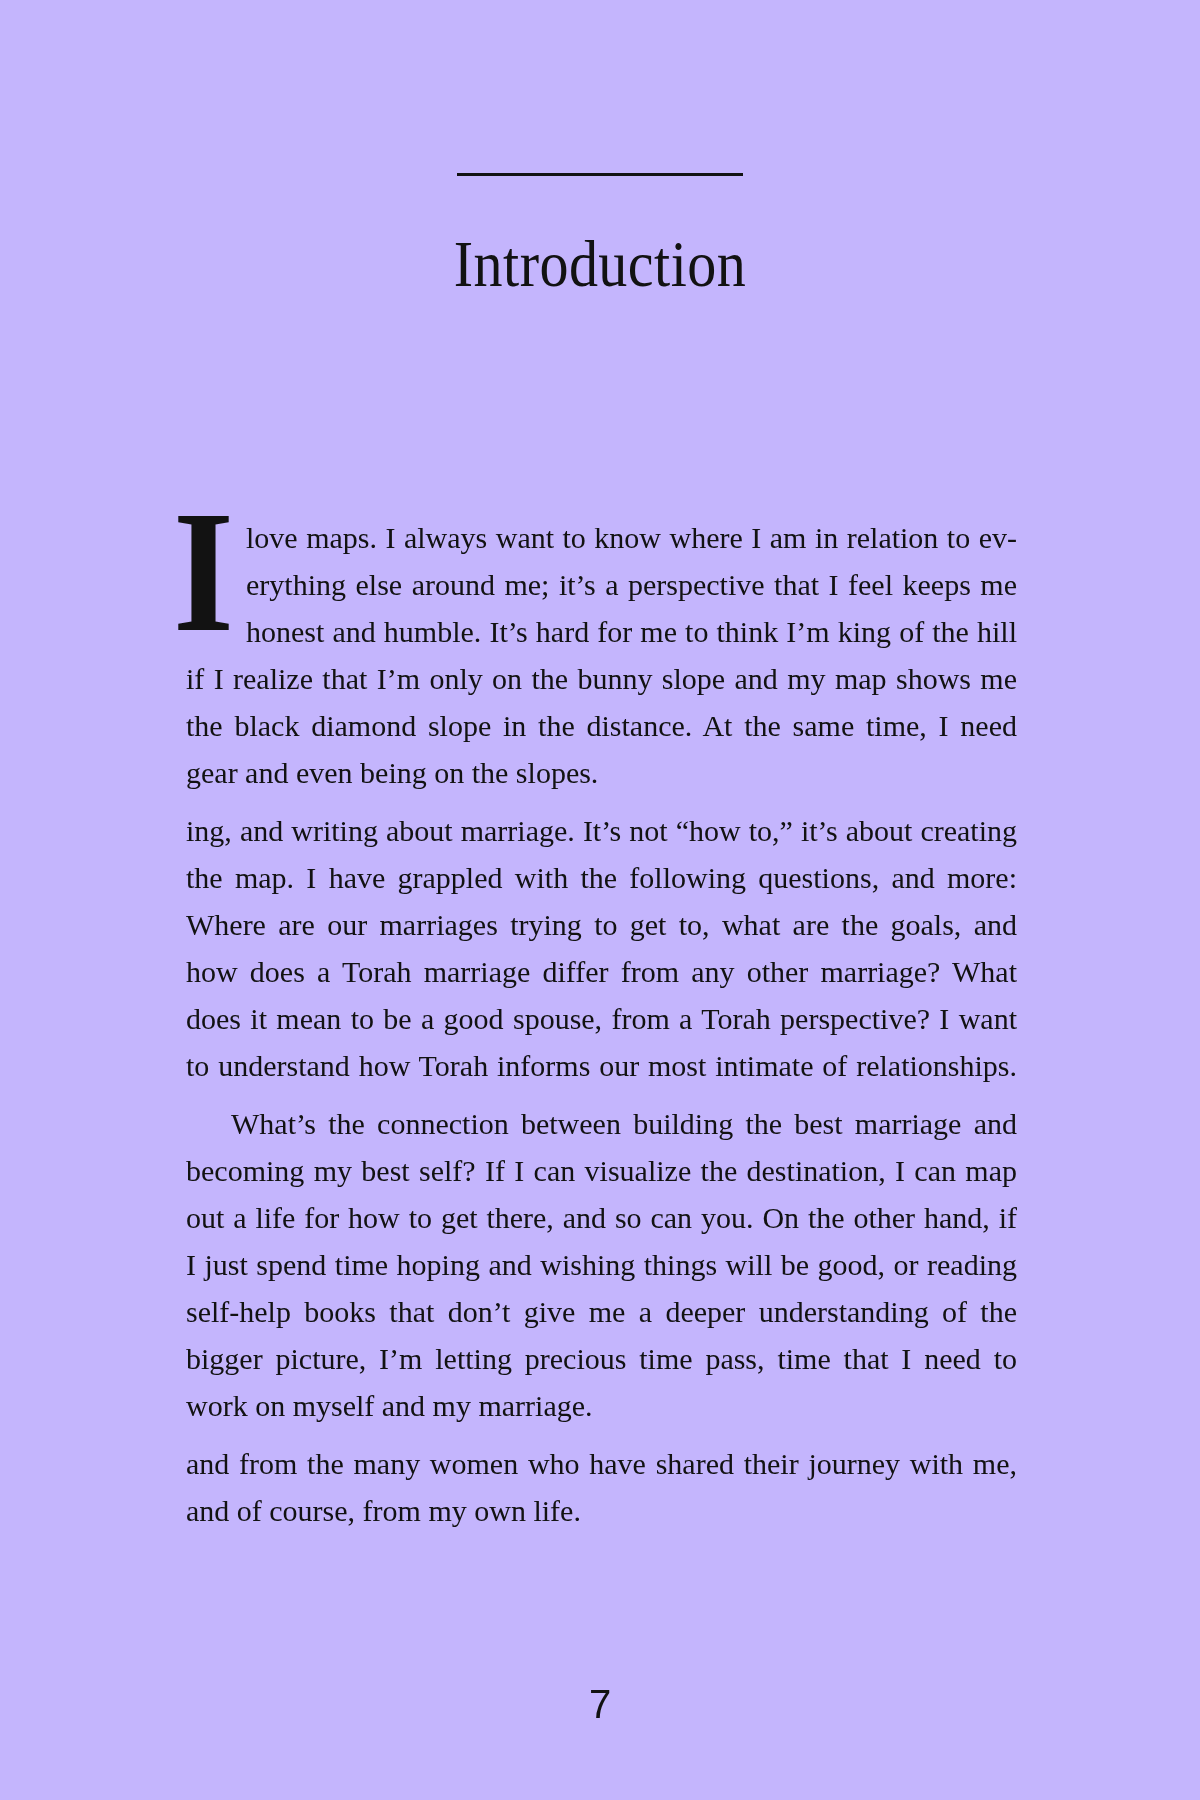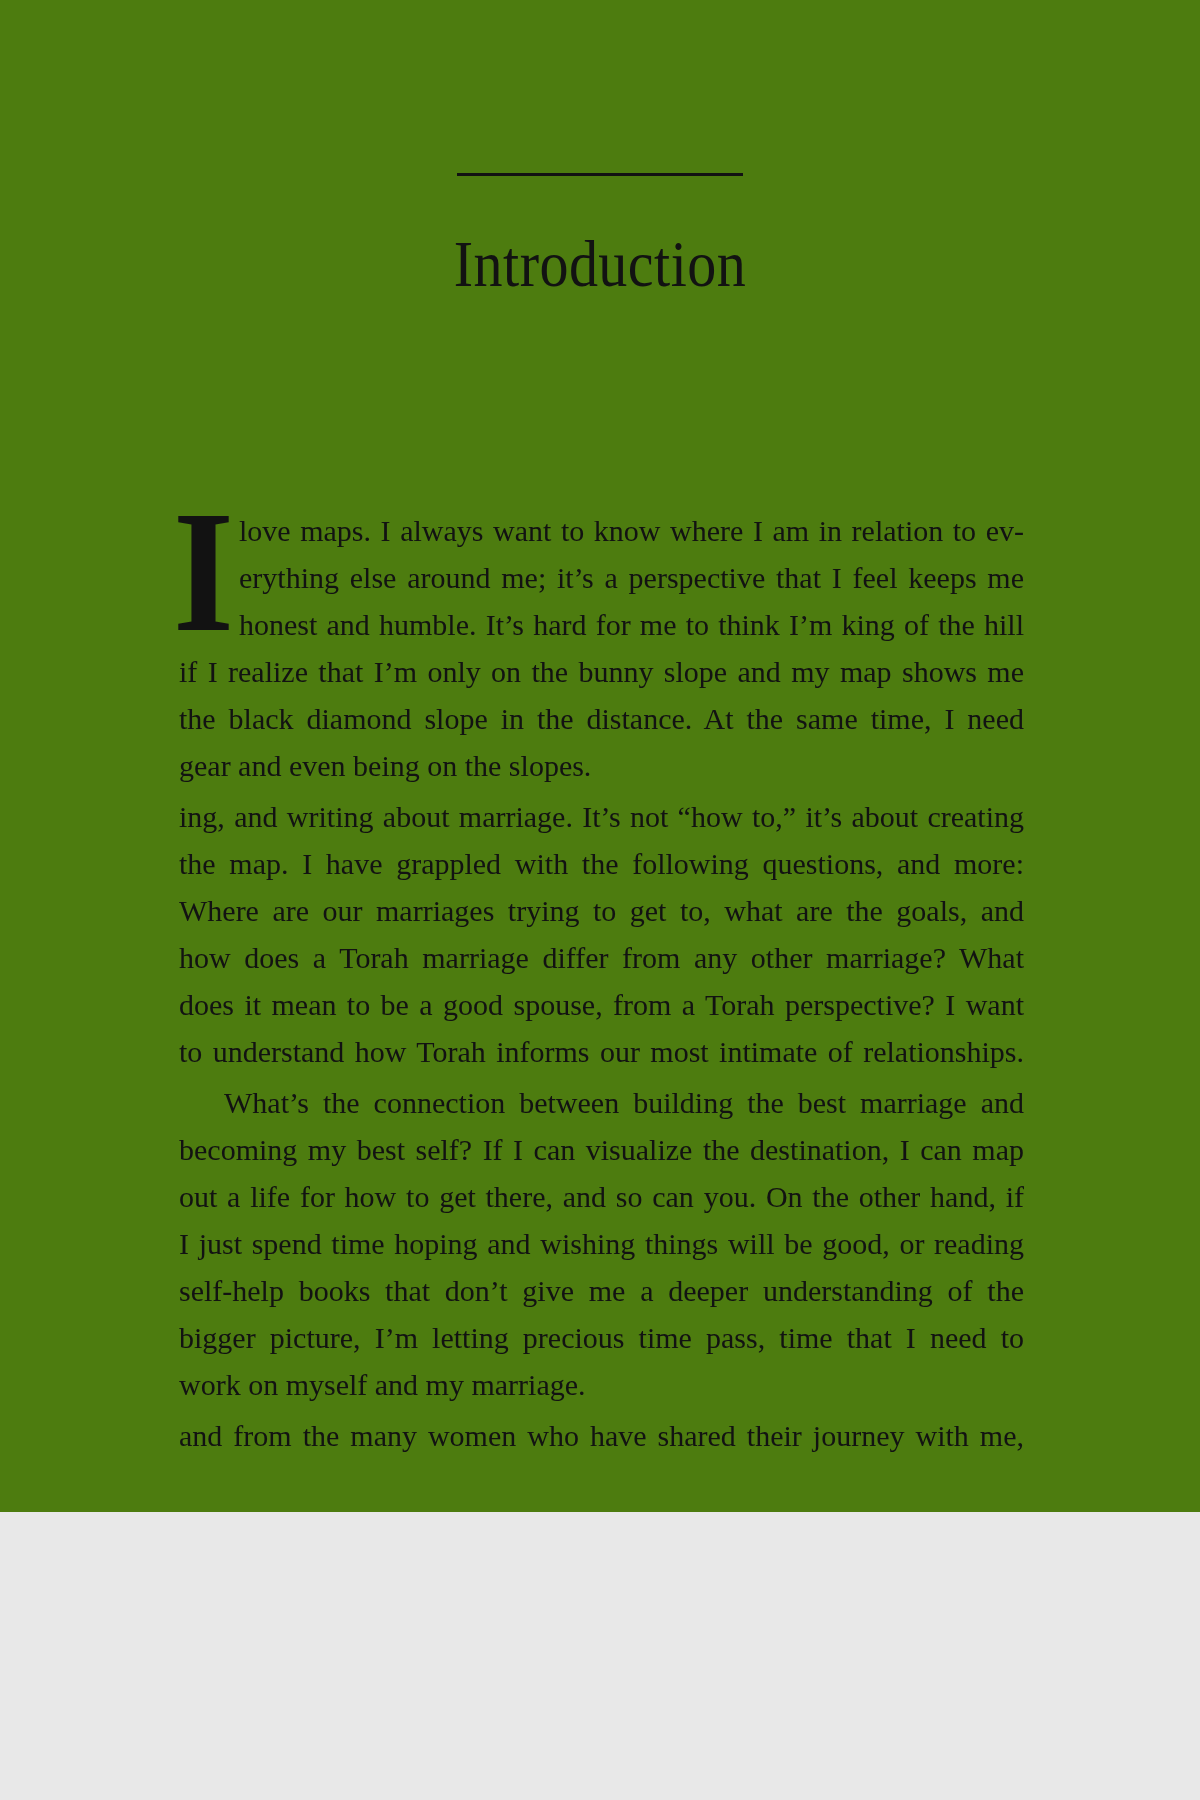--- a/index.html
+++ b/index.html
@@ -3,22 +3,22 @@
 <meta charset="utf-8">
 <style>
   html, body {
     margin: 0;
     padding: 0;
     background: #e8e8e8;
   }
   .page {
     position: relative;
     width: 1200px;
-    height: 1512px;
-    background: #4d7c0f;
+    height: 1800px;
+    background: #c4b5fd;
     color: #121212;
     font-family: "Liberation Serif", serif;
     overflow: hidden;
   }
   .rule {
     position: absolute;
     left: 457px;
     top: 173px;
     width: 286px;
     height: 3px;
@@ -47,21 +47,21 @@
   .dropcap {
     position: absolute;
     left: -2px;
     top: -18px;
     font-size: 174px;
     line-height: 174px;
     font-weight: bold;
     transform: scaleX(0.9);
     transform-origin: left top;
   }
-  .para { margin: 4px; padding: 0; }
+  .para { margin: 11px; padding: 0; }
   .line {
     font-size: 30px;
     line-height: 47px;
     height: 47px;
     white-space: normal;
     text-align: justify;
     text-align-last: justify;
     -moz-text-align-last: justify;
   }
   .line.end {
@@ -119,19 +119,20 @@
       <div class="line">becoming my best self? If I can visualize the destination, I can map</div>
       <div class="line">out a life for how to get there, and so can you. On the other hand, if</div>
       <div class="line">I just spend time hoping and wishing things will be good, or reading</div>
       <div class="line">self-help books that don’t give me a deeper understanding of the</div>
       <div class="line">bigger picture, I’m letting precious time pass, time that I need to</div>
       <div class="line end">work on myself and my marriage.</div>
     </div>
 
     <div class="para">
       <div class="line">and from the many women who have shared their journey with me,</div>
+      <div class="line end">and of course, from my own life.</div>
     </div>
 
   </div>
 
   <div class="folio">7</div>
 
 </div>
 
 </body></html>

